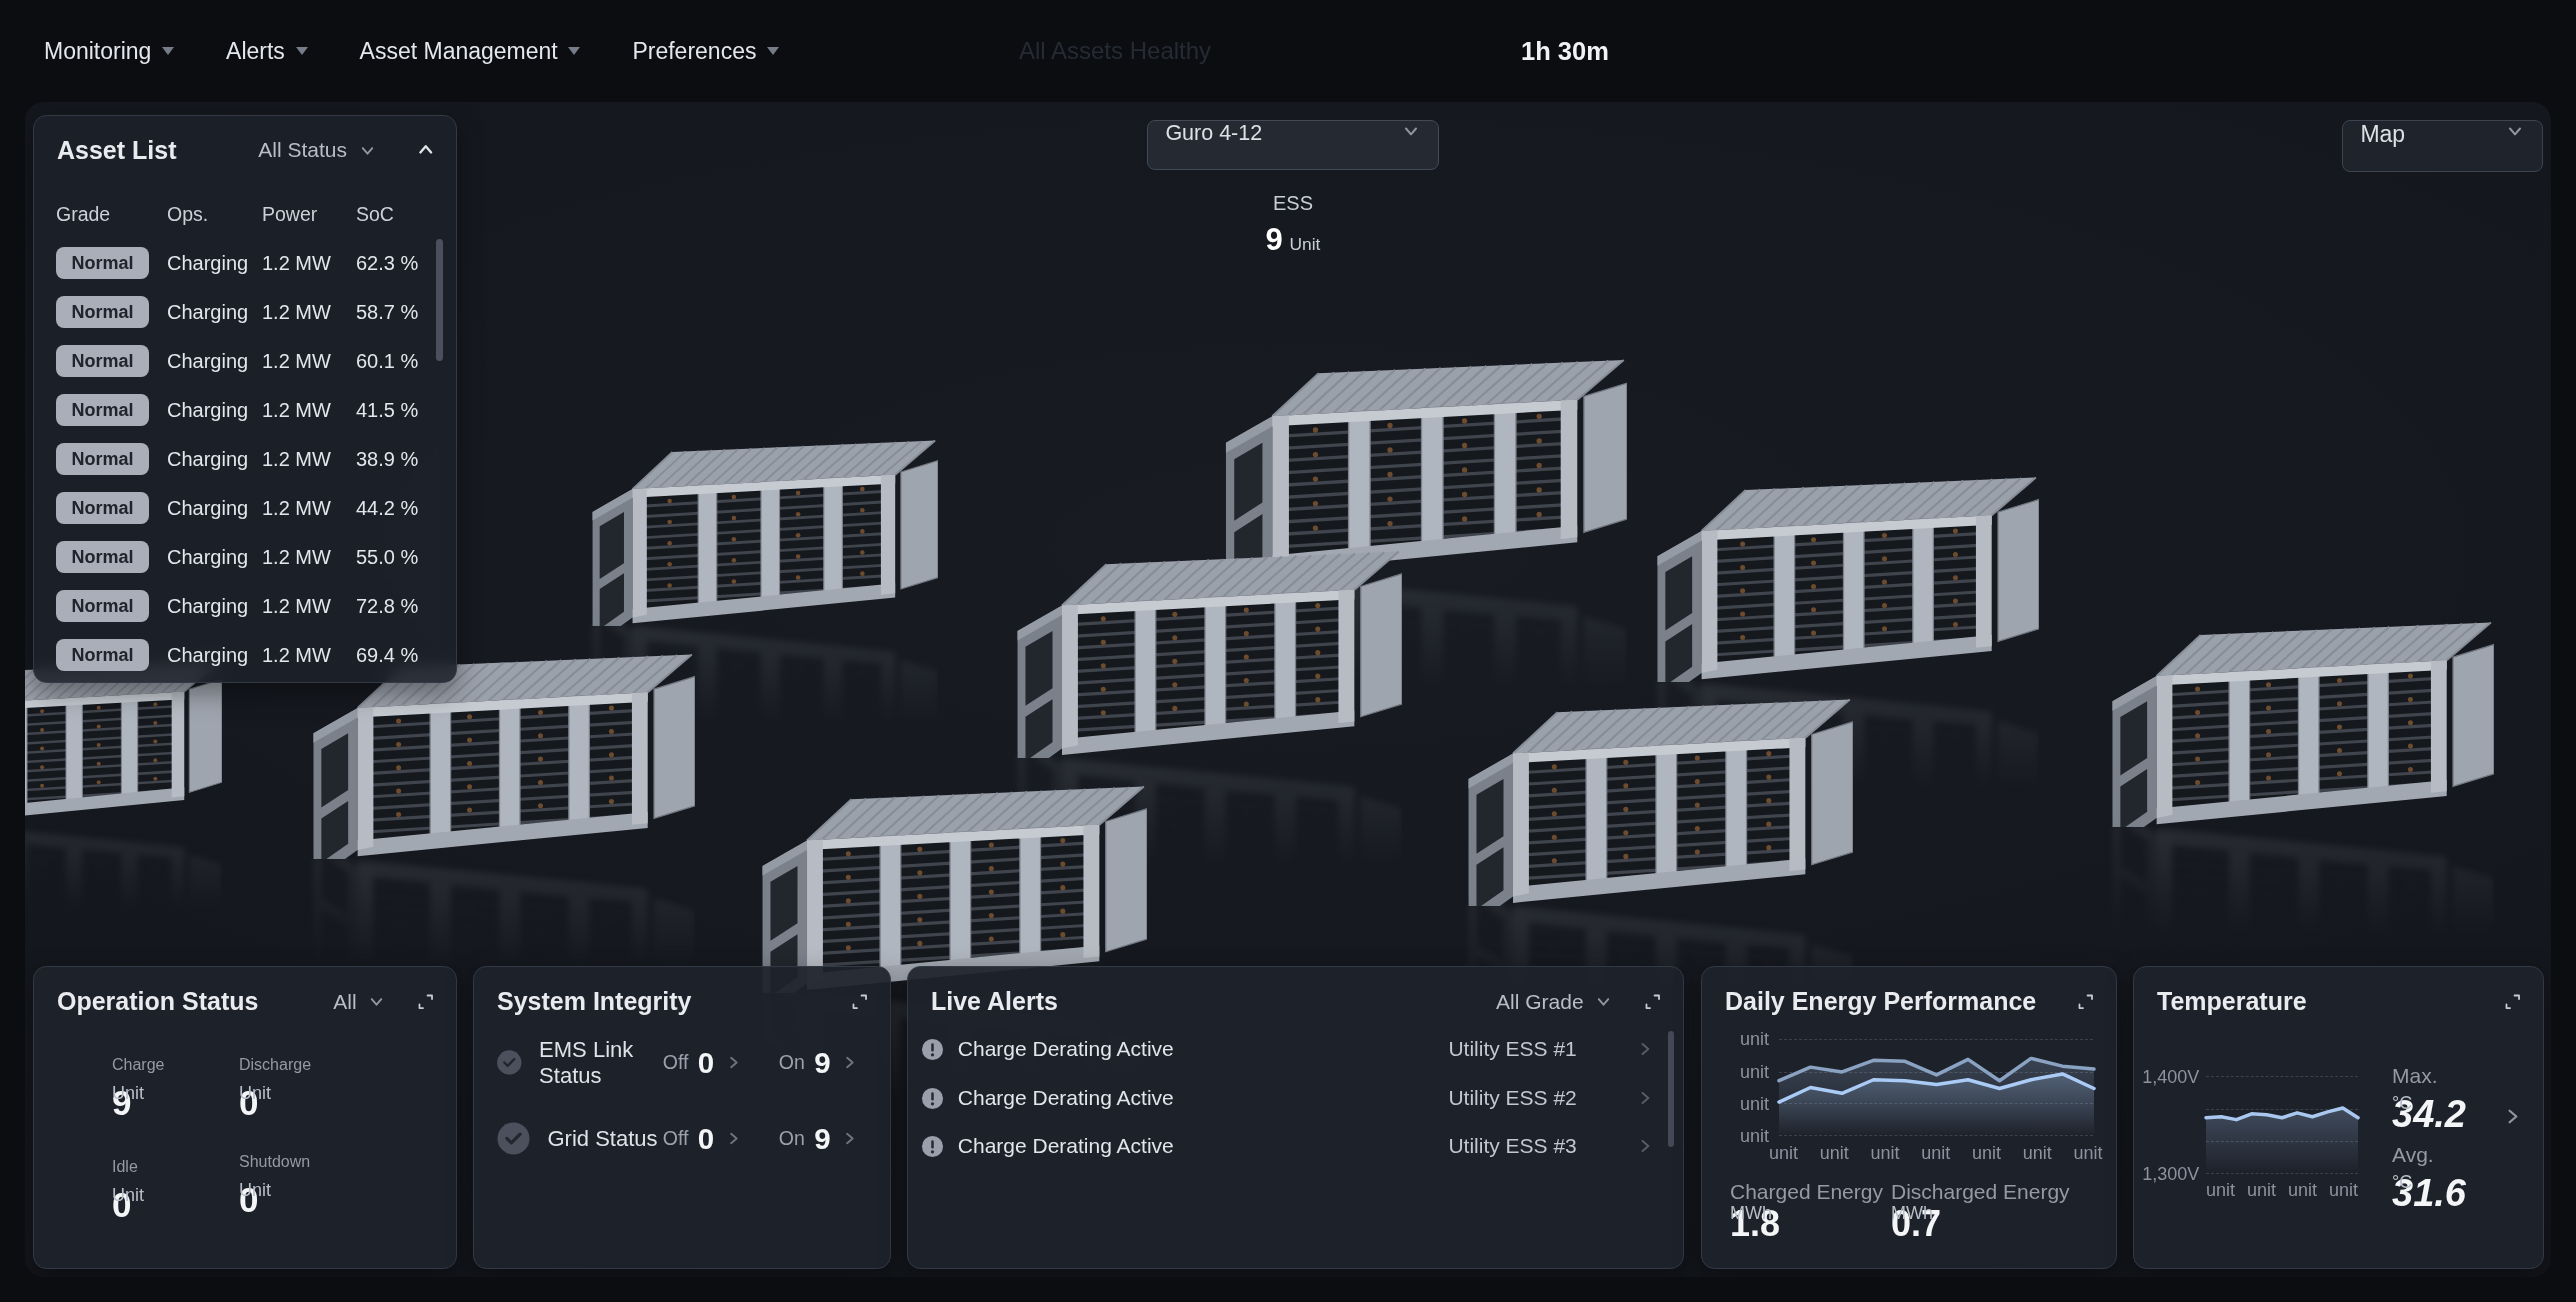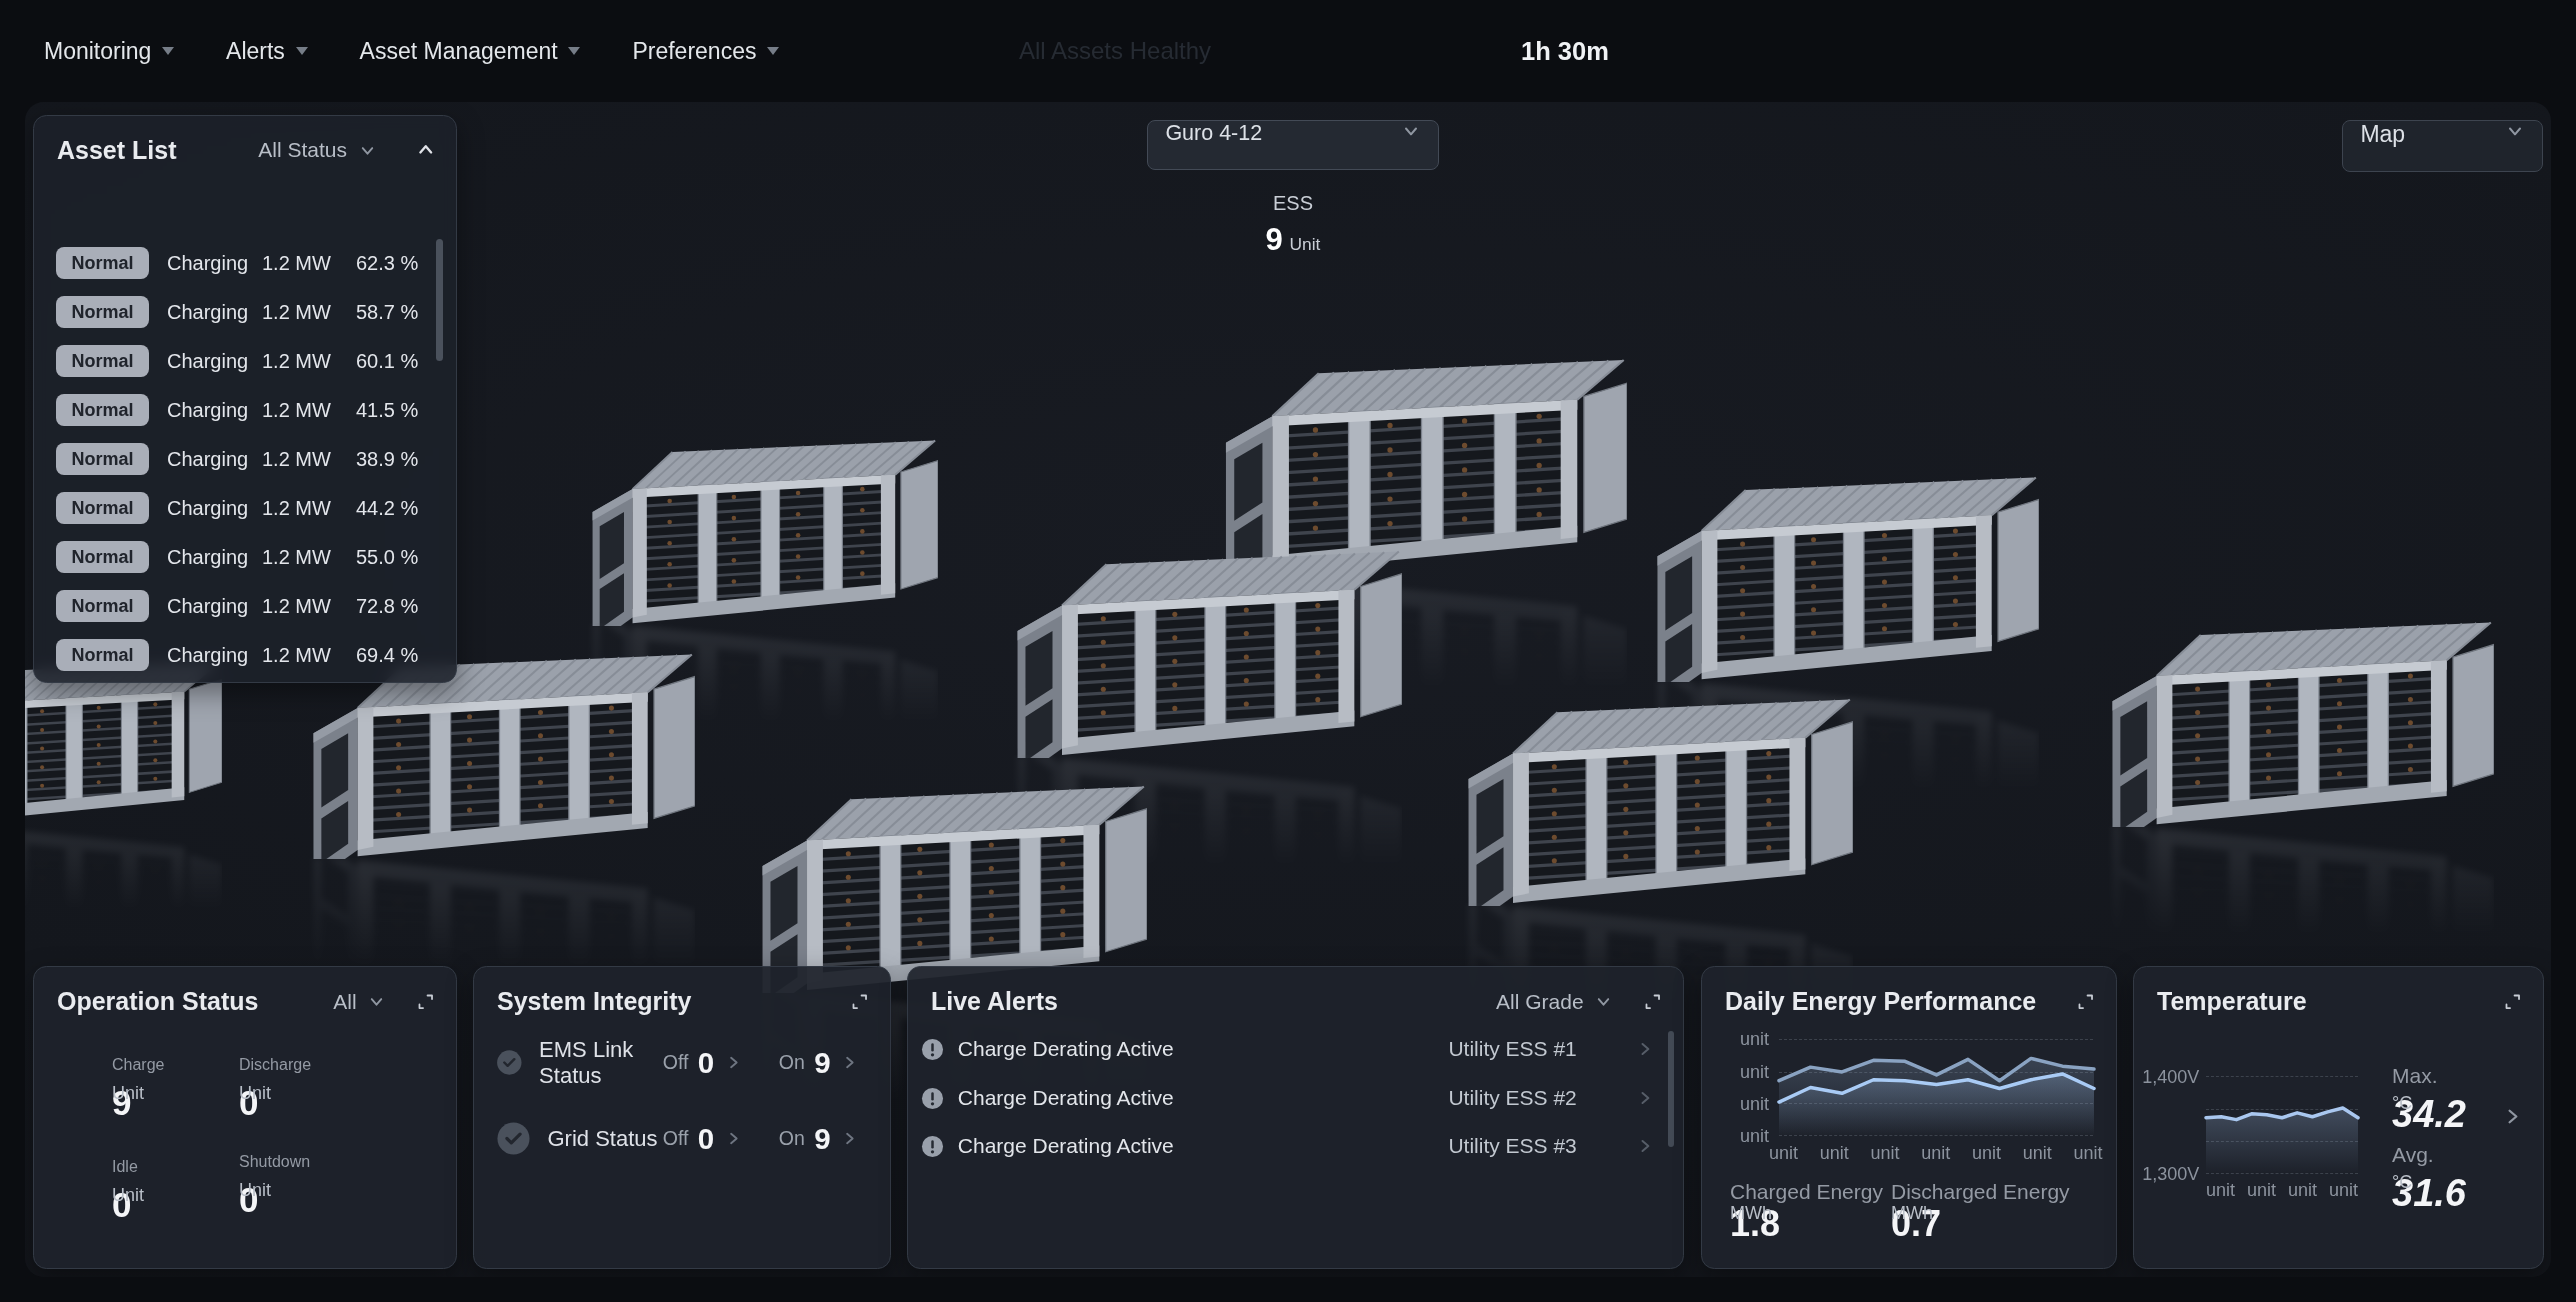--- a/index.html
+++ b/index.html
@@ -301,20 +301,26 @@
             <polyline points="6,9 12,16 18,9" fill="none" stroke="#8f96a1" stroke-width="2.4" stroke-linecap="round" stroke-linejoin="round"></polyline>
             </svg>
         </div>
         <div class="icon-btn" style="margin-left:23px">
           <svg class="ic" width="21.5" height="21.5" viewBox="0 0 24 24">
             <polyline points="6,15 12,8 18,15" fill="none" stroke="#dfe2e7" stroke-width="2.6" stroke-linecap="round" stroke-linejoin="round"></polyline>
             </svg>
         </div>
       </div>
     </div>
+    <div class="al-cols">
+      <span class="c-grade">Grade</span>
+      <span class="c-ops">Ops.</span>
+      <span class="c-power">Power</span>
+      <span class="c-soc">SoC</span>
+    </div>
     <div class="al-rows">
       <div class="al-row">
         <span class="c-grade"><span class="badge">Normal</span></span>
         <span class="c-ops cell">Charging</span>
         <span class="c-power cell">1.2 MW</span>
         <span class="c-soc cell">62.3 %</span>
       </div>
       <div class="al-row">
         <span class="c-grade"><span class="badge">Normal</span></span>
         <span class="c-ops cell">Charging</span>

